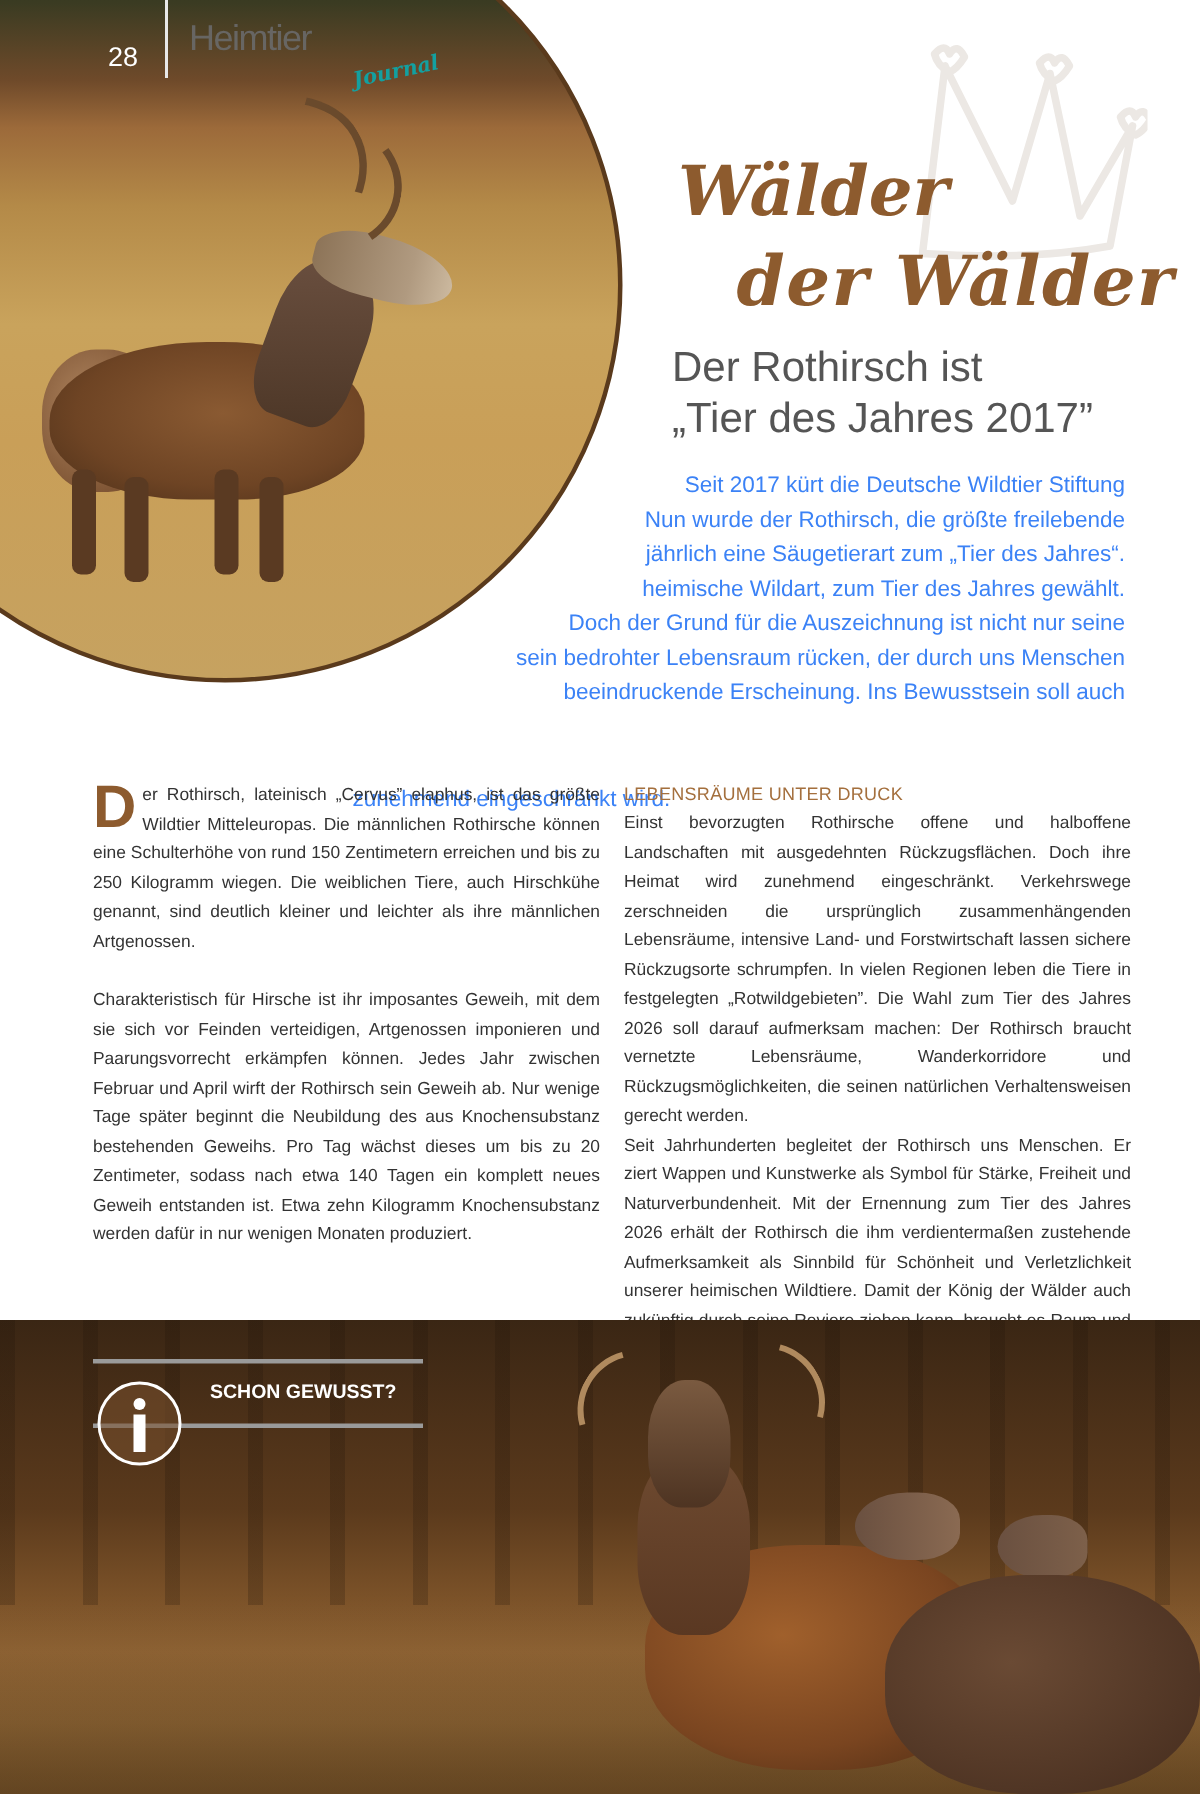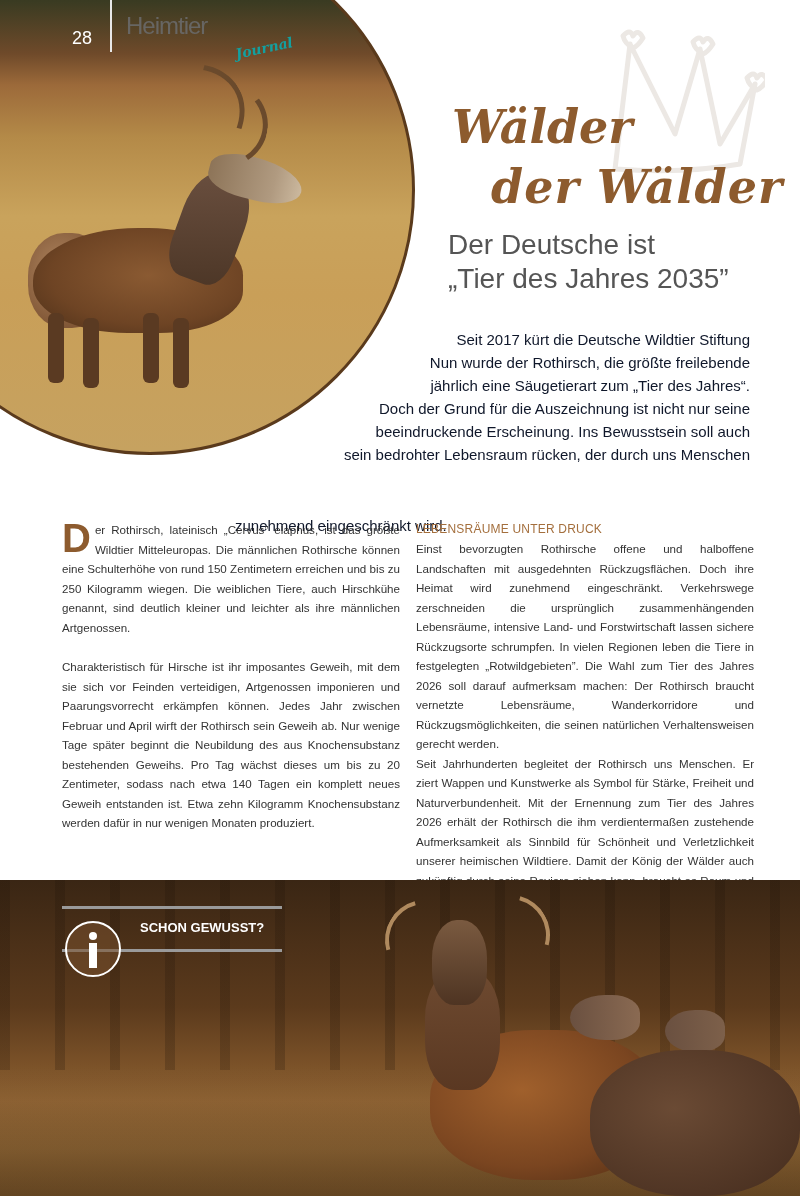--- a/index.html
+++ b/index.html
@@ -44,21 +44,21 @@
   .crown { position: absolute; left: 605px; top: 24px; width: 160px; height: 155px; z-index: 1; }
 
   
   .title-line { position: absolute; color: #8d5b2e; font-family: "DejaVu Serif", serif; font-style: italic; font-weight: 700; z-index: 2; }
   .title-1 { left: 452px; top: 100px; font-size: 46px; }
   .title-2 { left: 455px; top: 160px; font-size: 46px; letter-spacing: 1px; margin-left: 36px; }
 
   .subtitle { position: absolute; left: 448px; top: 228px; font-size: 28px; line-height: 34px; color: #555555; font-weight: 400; }
   .subtitle div:nth-child(2) { padding-left: -2px; }
 
-  .intro { position: absolute; top: 328px; right: 50px; width: 460px; font-size: 15px; line-height: 23px; color: #0f172a; text-align: right; }
+  .intro { position: absolute; top: 312px; right: 50px; width: 460px; font-size: 15px; line-height: 23px; color: #3b82f6; text-align: right; }
   .intro p span { display: block; }
 
   
   .col { position: absolute; top: 520px; width: 338px; font-size: 11.6px; line-height: 19.5px; color: #333333; text-align: justify; }
   .col-left { left: 62px; }
   .col-right { left: 416px; }
   .col p { margin: 0; }
   .dropcap { float: left; font-size: 40px; line-height: 34px; font-weight: 700; color: #8d5b2e; margin: 1px 4px 0 0; }
   .section-heading { color: #a46f3d; font-weight: 400; font-size: 12px; letter-spacing: 0.2px; margin: 0; line-height: 19px; }
   .spacer { height: 20px; }
@@ -120,32 +120,33 @@
   <path d="M10 145 L25 20 M25 20 L70 110 L95 25 M95 25 L115 120 L150 60 M10 145 Q80 150 135 140 L150 60"></path>
   <path d="M18 12 q7 -8 10 0 q5 -8 10 2 q-5 8 -10 10 q-8 -4 -10 -12z"></path>
   <path d="M88 18 q7 -8 10 0 q5 -8 10 2 q-5 8 -10 10 q-8 -4 -10 -12z"></path>
   <path d="M142 54 q7 -8 10 0 q5 -8 10 2 q-5 8 -10 10 q-8 -4 -10 -12z"></path>
 </svg>
 
 <div class="title-line title-1">Wälder</div>
 <div class="title-line title-2">der Wälder</div>
 
 <div class="subtitle">
-  <div>Der Deutsche ist</div>
-  <div>„Tier des Jahres 2035”</div>
+  <div>Der Rothirsch ist</div>
+  <div>„Tier des Jahres 2017”</div>
 </div>
 
 <div class="intro">
   <p>
     <span>Seit 2017 kürt die Deutsche Wildtier Stiftung</span>
     <span>Nun wurde der Rothirsch, die größte freilebende</span>
     <span>jährlich eine Säugetierart zum „Tier des Jahres“.</span>
+    <span>heimische Wildart, zum Tier des Jahres gewählt.</span>
     <span>Doch der Grund für die Auszeichnung ist nicht nur seine</span>
+    <span>sein bedrohter Lebensraum rücken, der durch uns Menschen</span>
     <span>beeindruckende Erscheinung. Ins Bewusstsein soll auch</span>
-    <span>sein bedrohter Lebensraum rücken, der durch uns Menschen</span>
     <span style="text-align:left; margin-left:-55px;margin-top:48px;">zunehmend eingeschränkt wird.</span>
   </p>
 </div>
 
 <div class="col col-left">
   <p>
     <span class="dropcap">D</span>
     <span>er Rothirsch, lateinisch „Cervus” elaphus, ist das größte Wildtier Mitteleuropas. Die männlichen Rothirsche können eine Schulterhöhe von rund 150 Zentimetern erreichen und bis zu 250 Kilogramm wiegen. Die weiblichen Tiere, auch Hirschkühe genannt, sind deutlich kleiner und leichter als ihre männlichen Artgenossen.</span>
   </p>
   <div class="spacer"></div>

